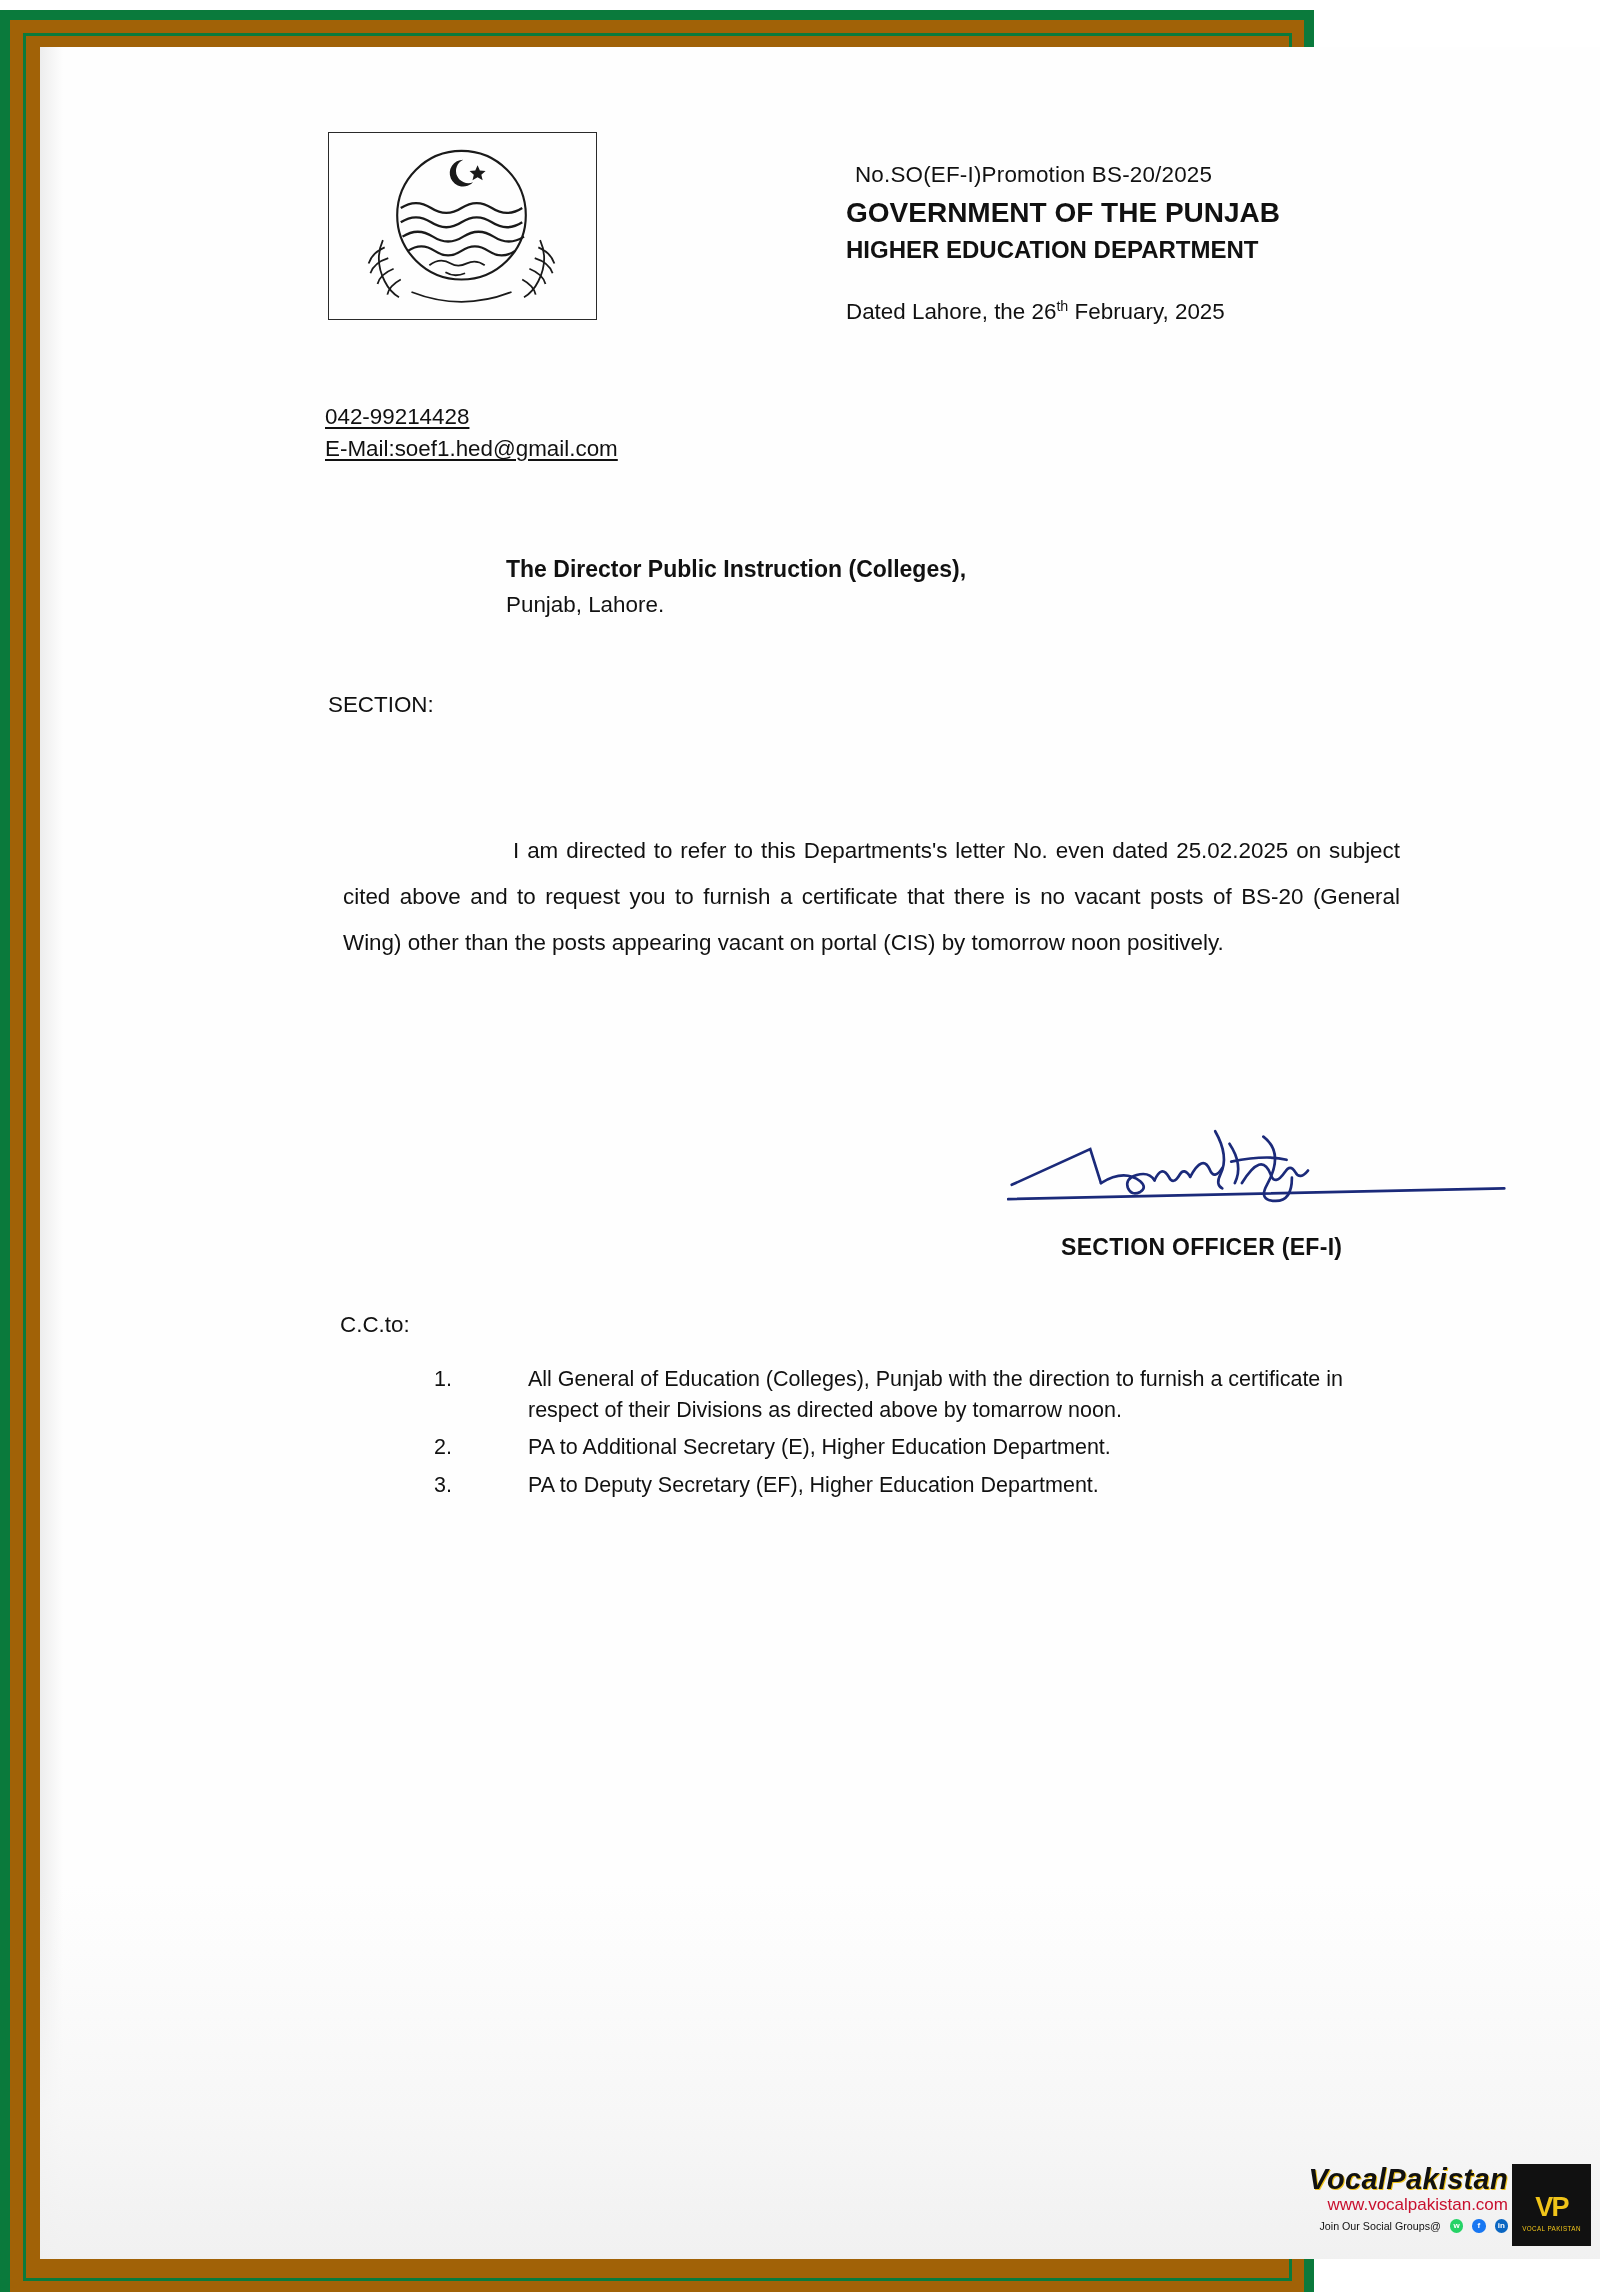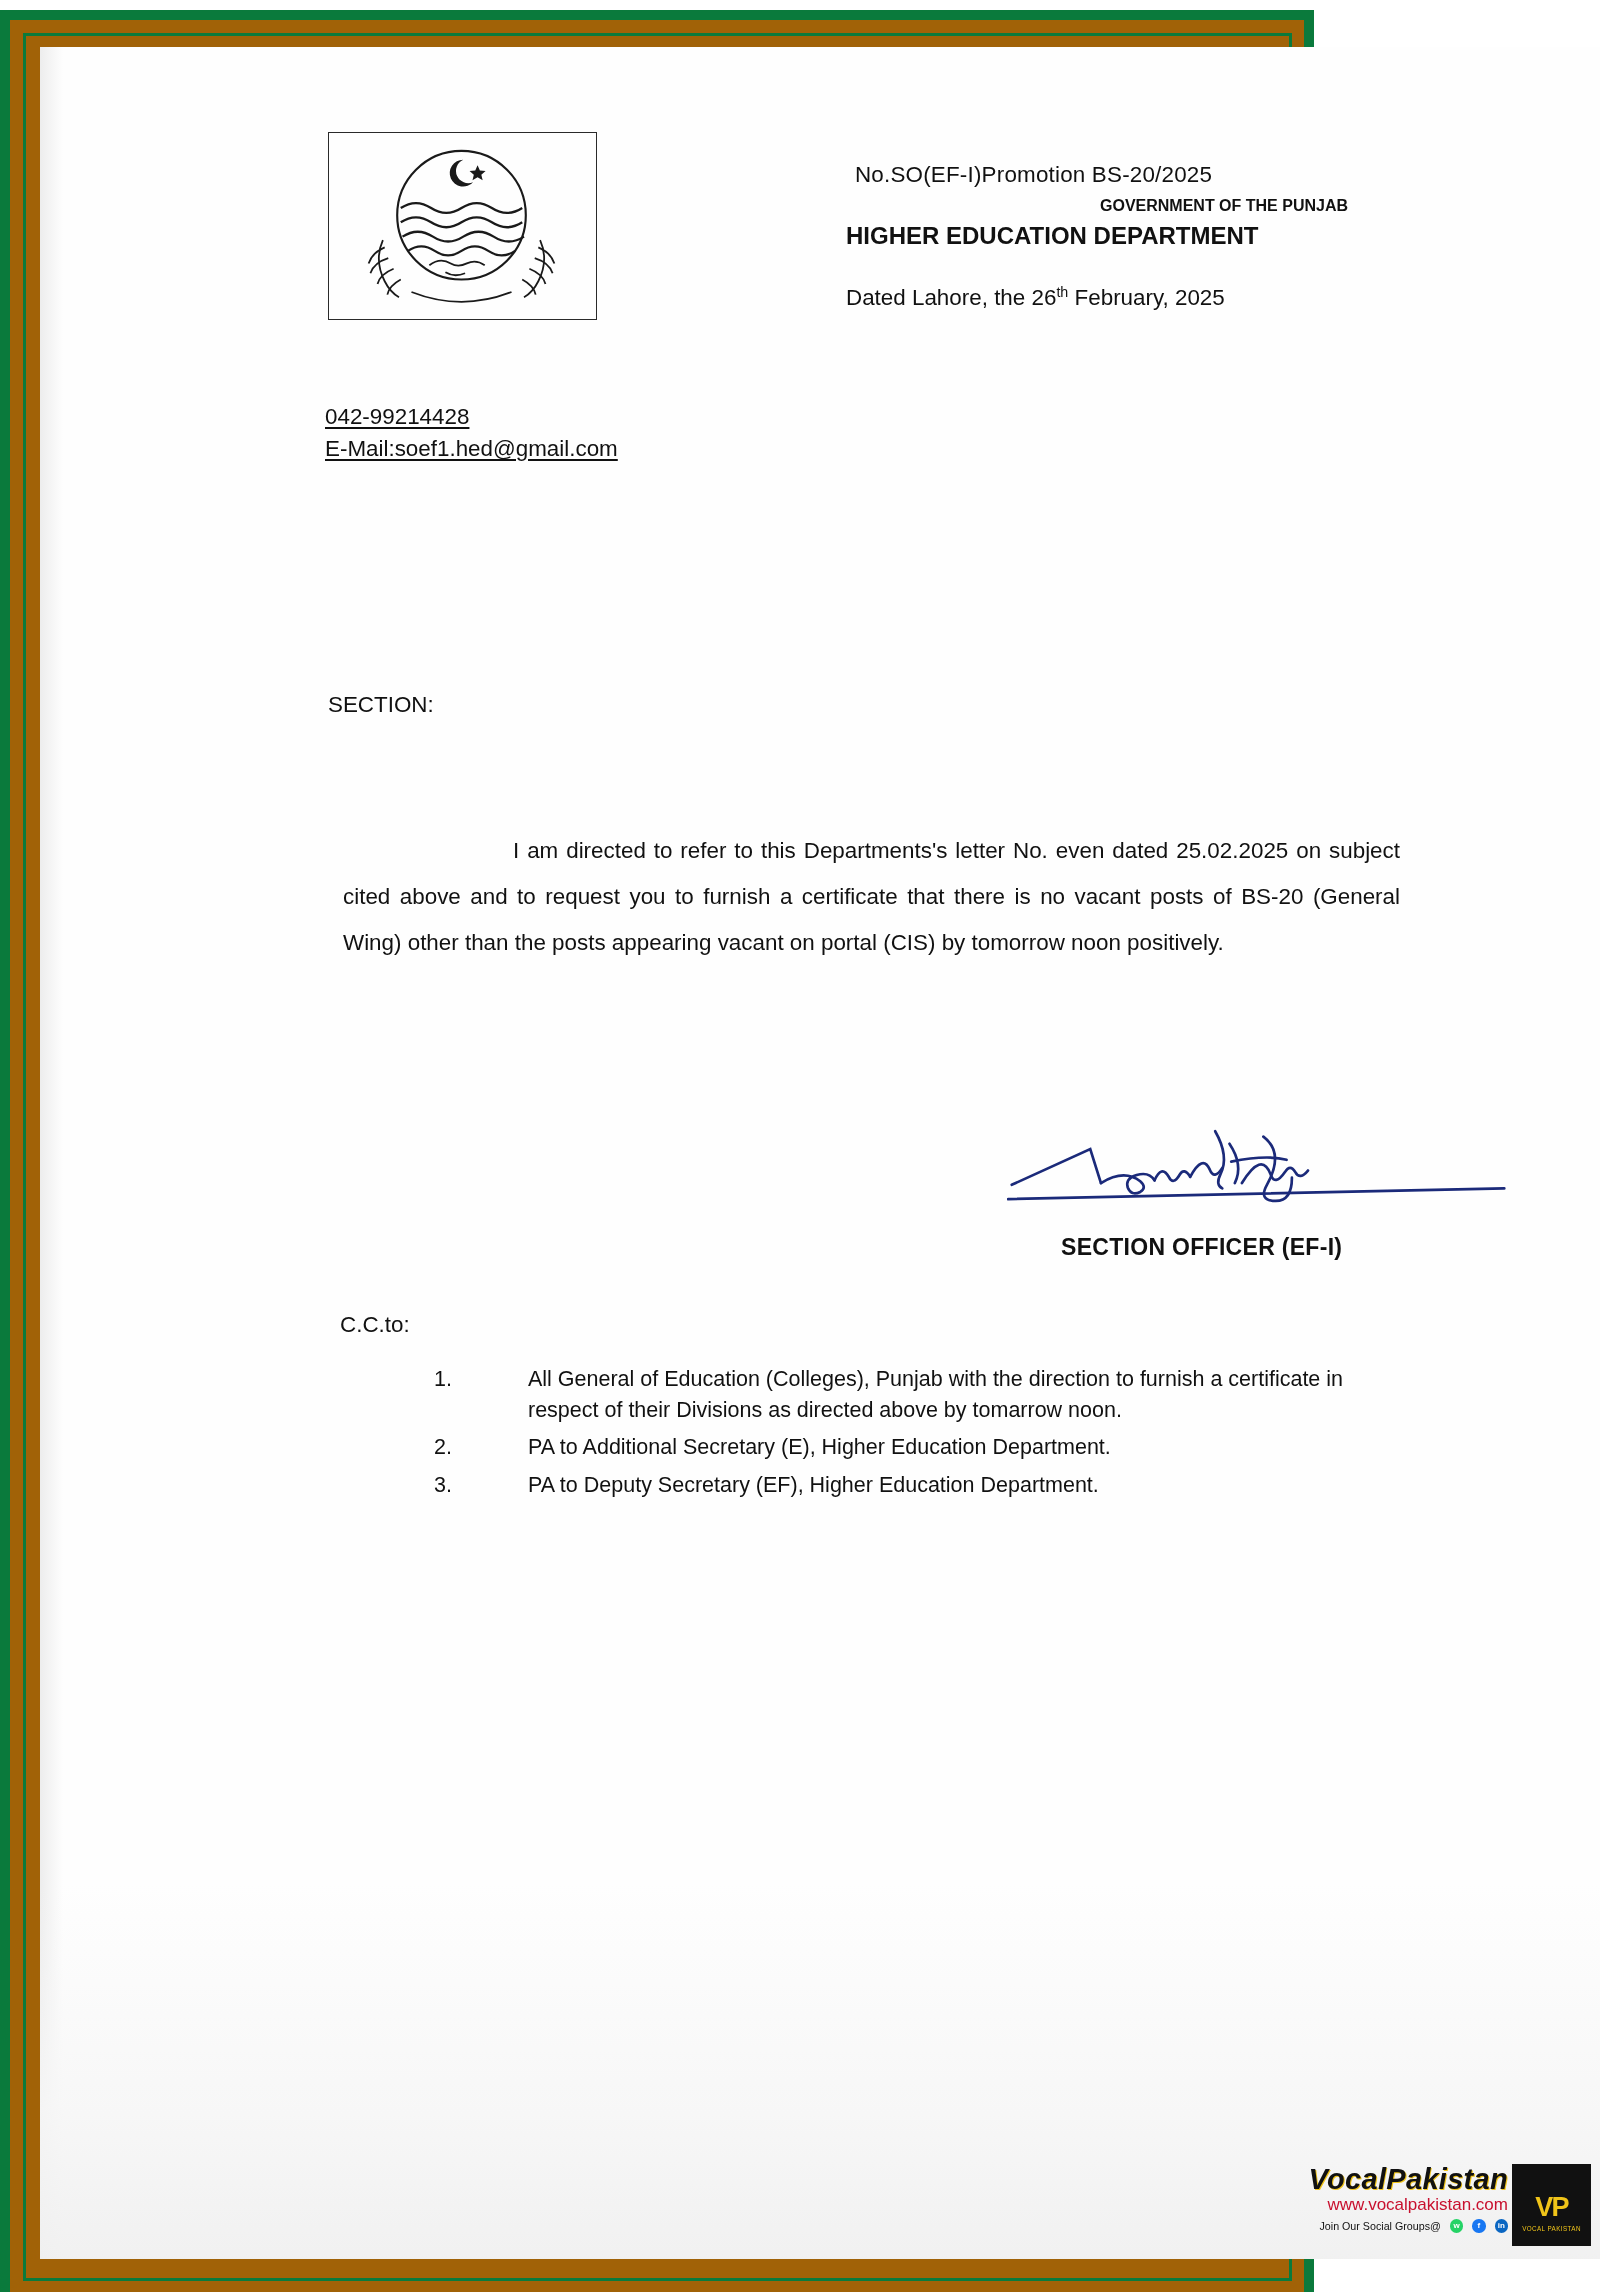--- a/index.html
+++ b/index.html
@@ -82,26 +82,25 @@
     color: #111;
   }
   .hdr .ref-no {
     font-size: 22.4px;
     letter-spacing: 0.2px;
     text-align: left;
     margin-left: 188px;
     white-space: nowrap;
   }
   .hdr .gov {
-    font-size: 16px;
+    font-size: 28px;
     font-weight: bold;
     margin-top: 9px;
     margin-left: 179px;
     white-space: nowrap;
-    text-align: right;
   }
   .hdr .dept {
     font-size: 24px;
     font-weight: bold;
     margin-top: 7.2px;
     margin-left: 179px;
     white-space: nowrap;
   }
   .hdr .dated {
     font-size: 22.4px;
@@ -335,20 +334,24 @@
       <div class="gov">GOVERNMENT OF THE PUNJAB</div>
       <div class="dept">HIGHER EDUCATION DEPARTMENT</div>
       <div class="dated"><span>Dated Lahore, the 26</span><sup>th</sup><span> February, 2025</span></div>
     </div>
 
     <div class="contact">
       <div>042-99214428</div>
       <div>E-Mail:soef1.hed@gmail.com</div>
     </div>
 
+    <div class="addressee">
+      <div class="line1">The Director Public Instruction (Colleges),</div>
+      <div class="line2">Punjab, Lahore.</div>
+    </div>
 
     <div class="subject-label">SECTION:</div>
 
     <div class="body-para">I am directed to refer to this Departments's letter No. even dated 25.02.2025 on subject cited above and to request you to furnish a certificate that there is no vacant posts of BS-20 (General Wing) other than the posts appearing vacant on portal (CIS) by tomorrow noon positively.</div>
 
     <div class="signature">
       <svg width="502" height="116" viewBox="0 0 560 130" xmlns="http://www.w3.org/2000/svg">
         <g fill="none" stroke="#1b2a7a" stroke-width="3" stroke-linecap="round">
           <path d="M4 76 L92 36 L104 74"></path>
           <path d="M104 74 q26 -16 44 -2 q8 7 0 12 q-10 5 -14 -5 q-3 -10 10 -14 q14 -4 20 6"></path>

